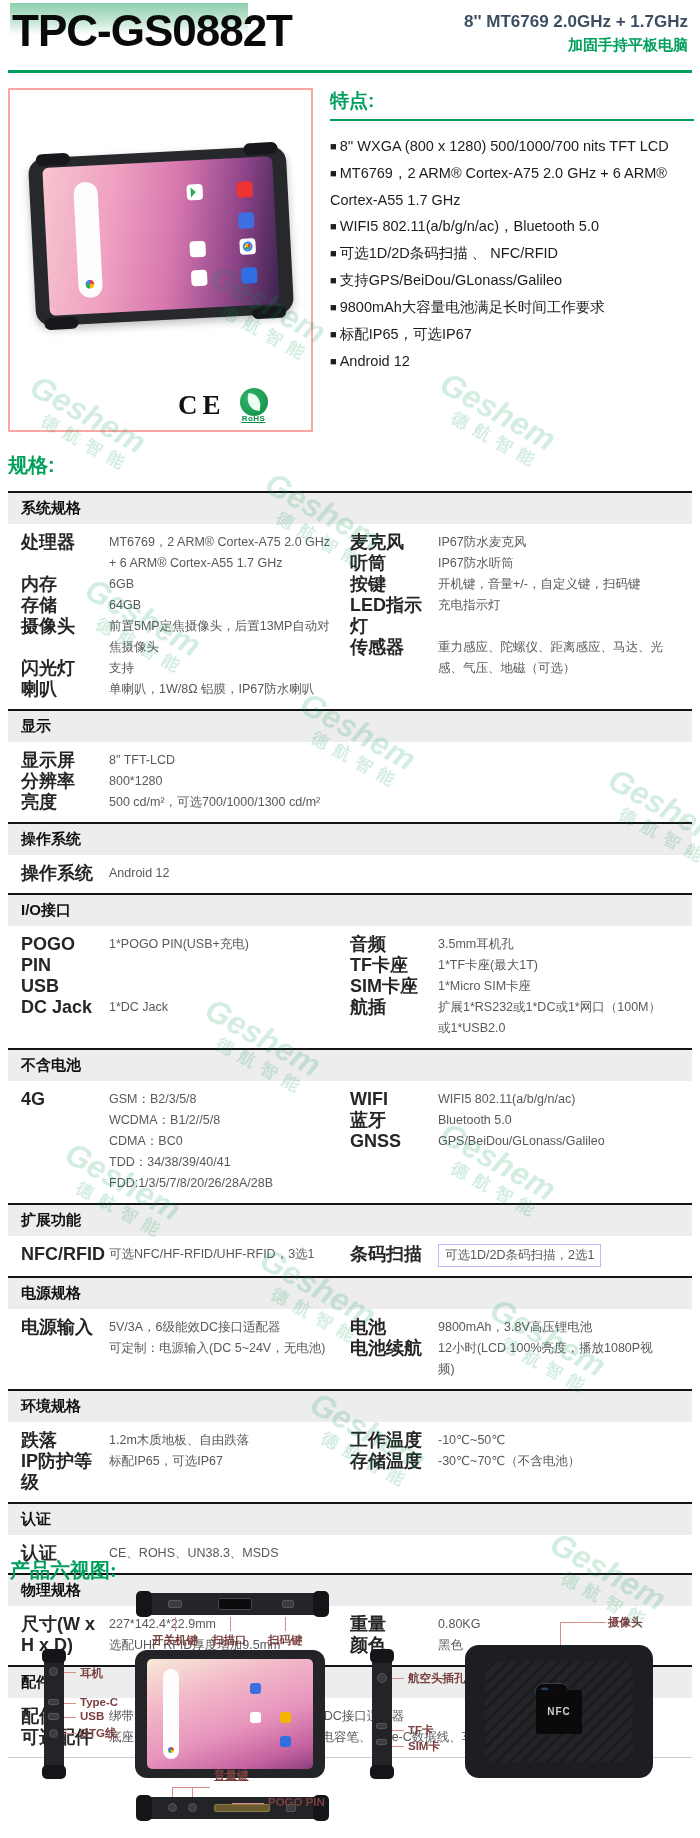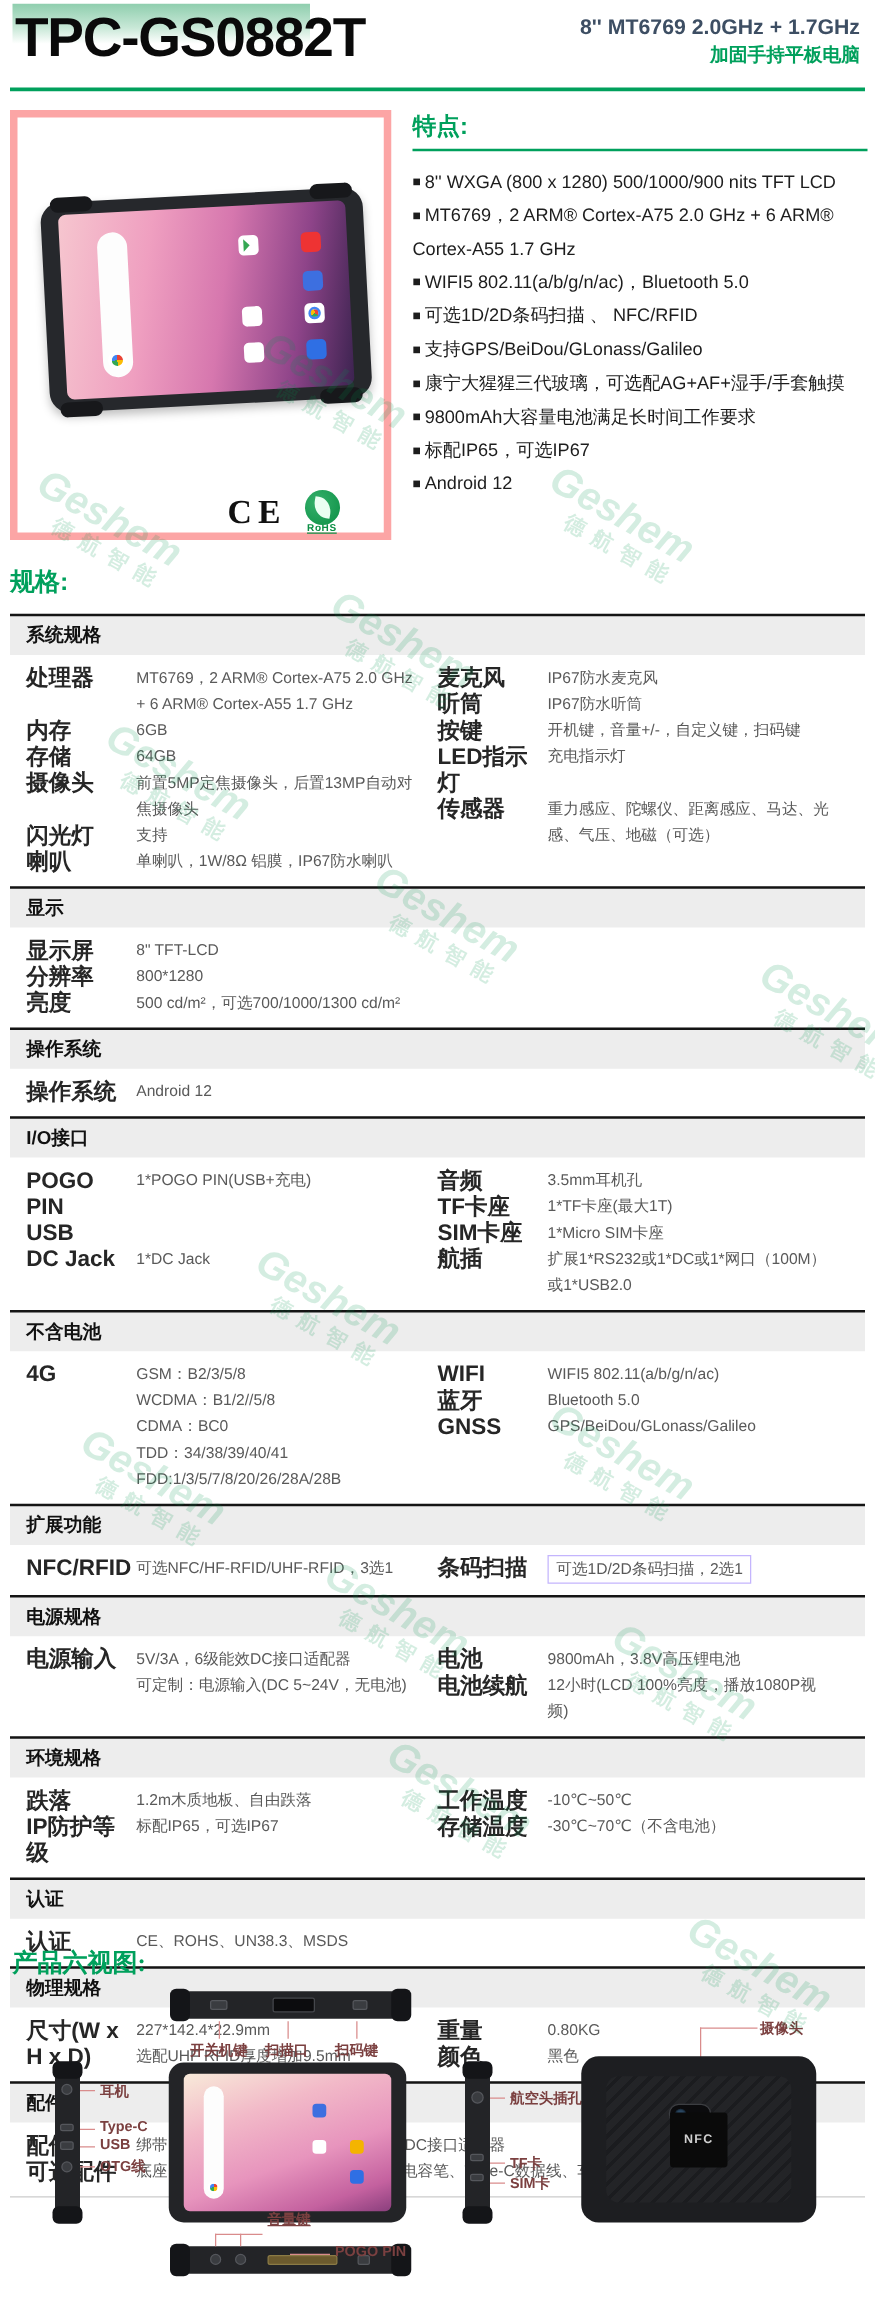--- a/index.html
+++ b/index.html
@@ -14,21 +14,21 @@
       background:linear-gradient(180deg,#8fceae 0%, #c8e8d7 60%, rgba(255,255,255,0) 100%); }
   .hdr-title { position:absolute; left:12px; top:6px; font-size:44px; font-weight:800;
       letter-spacing:-1px; color:#0a0a0a; }
   .hdr-right { position:absolute; right:12px; top:10px; text-align:right; }
   .hdr-sub1 { font-size:17px; font-weight:700; color:#3d4e63; line-height:1.4; }
   .hdr-sub2 { font-size:15px; font-weight:700; color:#00a05c; line-height:1.5; }
   .hdr-rule { position:absolute; left:8px; right:8px; top:70px; height:3px; background:#00a05c; }
 
   
   .hero-box { position:absolute; left:8px; top:88px; width:305px; height:344px;
-      border:6px solid #fca5a5; background:#fff; }
+      border:2px solid #fca5a5; background:#fff; }
   .tablet { position:absolute; left:22px; top:62px; width:258px; height:168px;
       background:#26282c; border-radius:16px; transform:rotate(-3deg);
       box-shadow:0 4px 8px rgba(0,0,0,.25); }
   .tablet .bump { position:absolute; width:34px; height:12px; background:#17181b; border-radius:6px; }
   .b-tl{ left:8px; top:-4px; } .b-tr{ right:8px; top:-4px; }
   .b-bl{ left:8px; bottom:-4px; } .b-br{ right:8px; bottom:-4px; }
   .tablet .screen { position:absolute; left:14px; top:10px; right:14px; bottom:10px; border-radius:6px;
       background:linear-gradient(100deg,#f6c6cf 0%,#ef9fc0 30%,#d677ae 55%,#8e4489 80%,#3c2350 100%);
       overflow:hidden; }
   .search-pill { position:absolute; left:30px; top:16px; width:24px; bottom:16px;
@@ -169,26 +169,25 @@
             <div class="rohs-leaf" data-interactable="false"></div>
           </div>
         <div class="rohs-text" data-interactable="false">RoHS</div>
       </div>
     </div>
   </div>
 
   <div class="features" data-interactable="false">
     <div class="feat-head" data-interactable="false">特点:</div>
     <ul class="feat-list" id="feat-list" data-interactable="false">
-        <li data-interactable="false">8'' WXGA (800 x 1280) 500/1000/900 nits TFT LCD</li>
+        <li data-interactable="false">8'' WXGA (800 x 1280) 500/1000/700 nits TFT LCD</li>
         <li data-interactable="false">MT6769，2 ARM® Cortex-A75 2.0 GHz + 6 ARM® Cortex-A55 1.7 GHz</li>
         <li data-interactable="false">WIFI5 802.11(a/b/g/n/ac)，Bluetooth 5.0</li>
         <li data-interactable="false">可选1D/2D条码扫描 、 NFC/RFID</li>
         <li data-interactable="false">支持GPS/BeiDou/GLonass/Galileo</li>
-        <li data-interactable="false">康宁大猩猩三代玻璃，可选配AG+AF+湿手/手套触摸</li>
         <li data-interactable="false">9800mAh大容量电池满足长时间工作要求</li>
         <li data-interactable="false">标配IP65，可选IP67</li>
         <li data-interactable="false">Android 12</li>
       </ul>
   </div>
 
   <div class="specs-wrap" data-interactable="false">
     <div class="specs-head" data-interactable="false">规格:</div>
     <div id="spec-table" data-interactable="false">
         <div class="sec" data-interactable="false">

